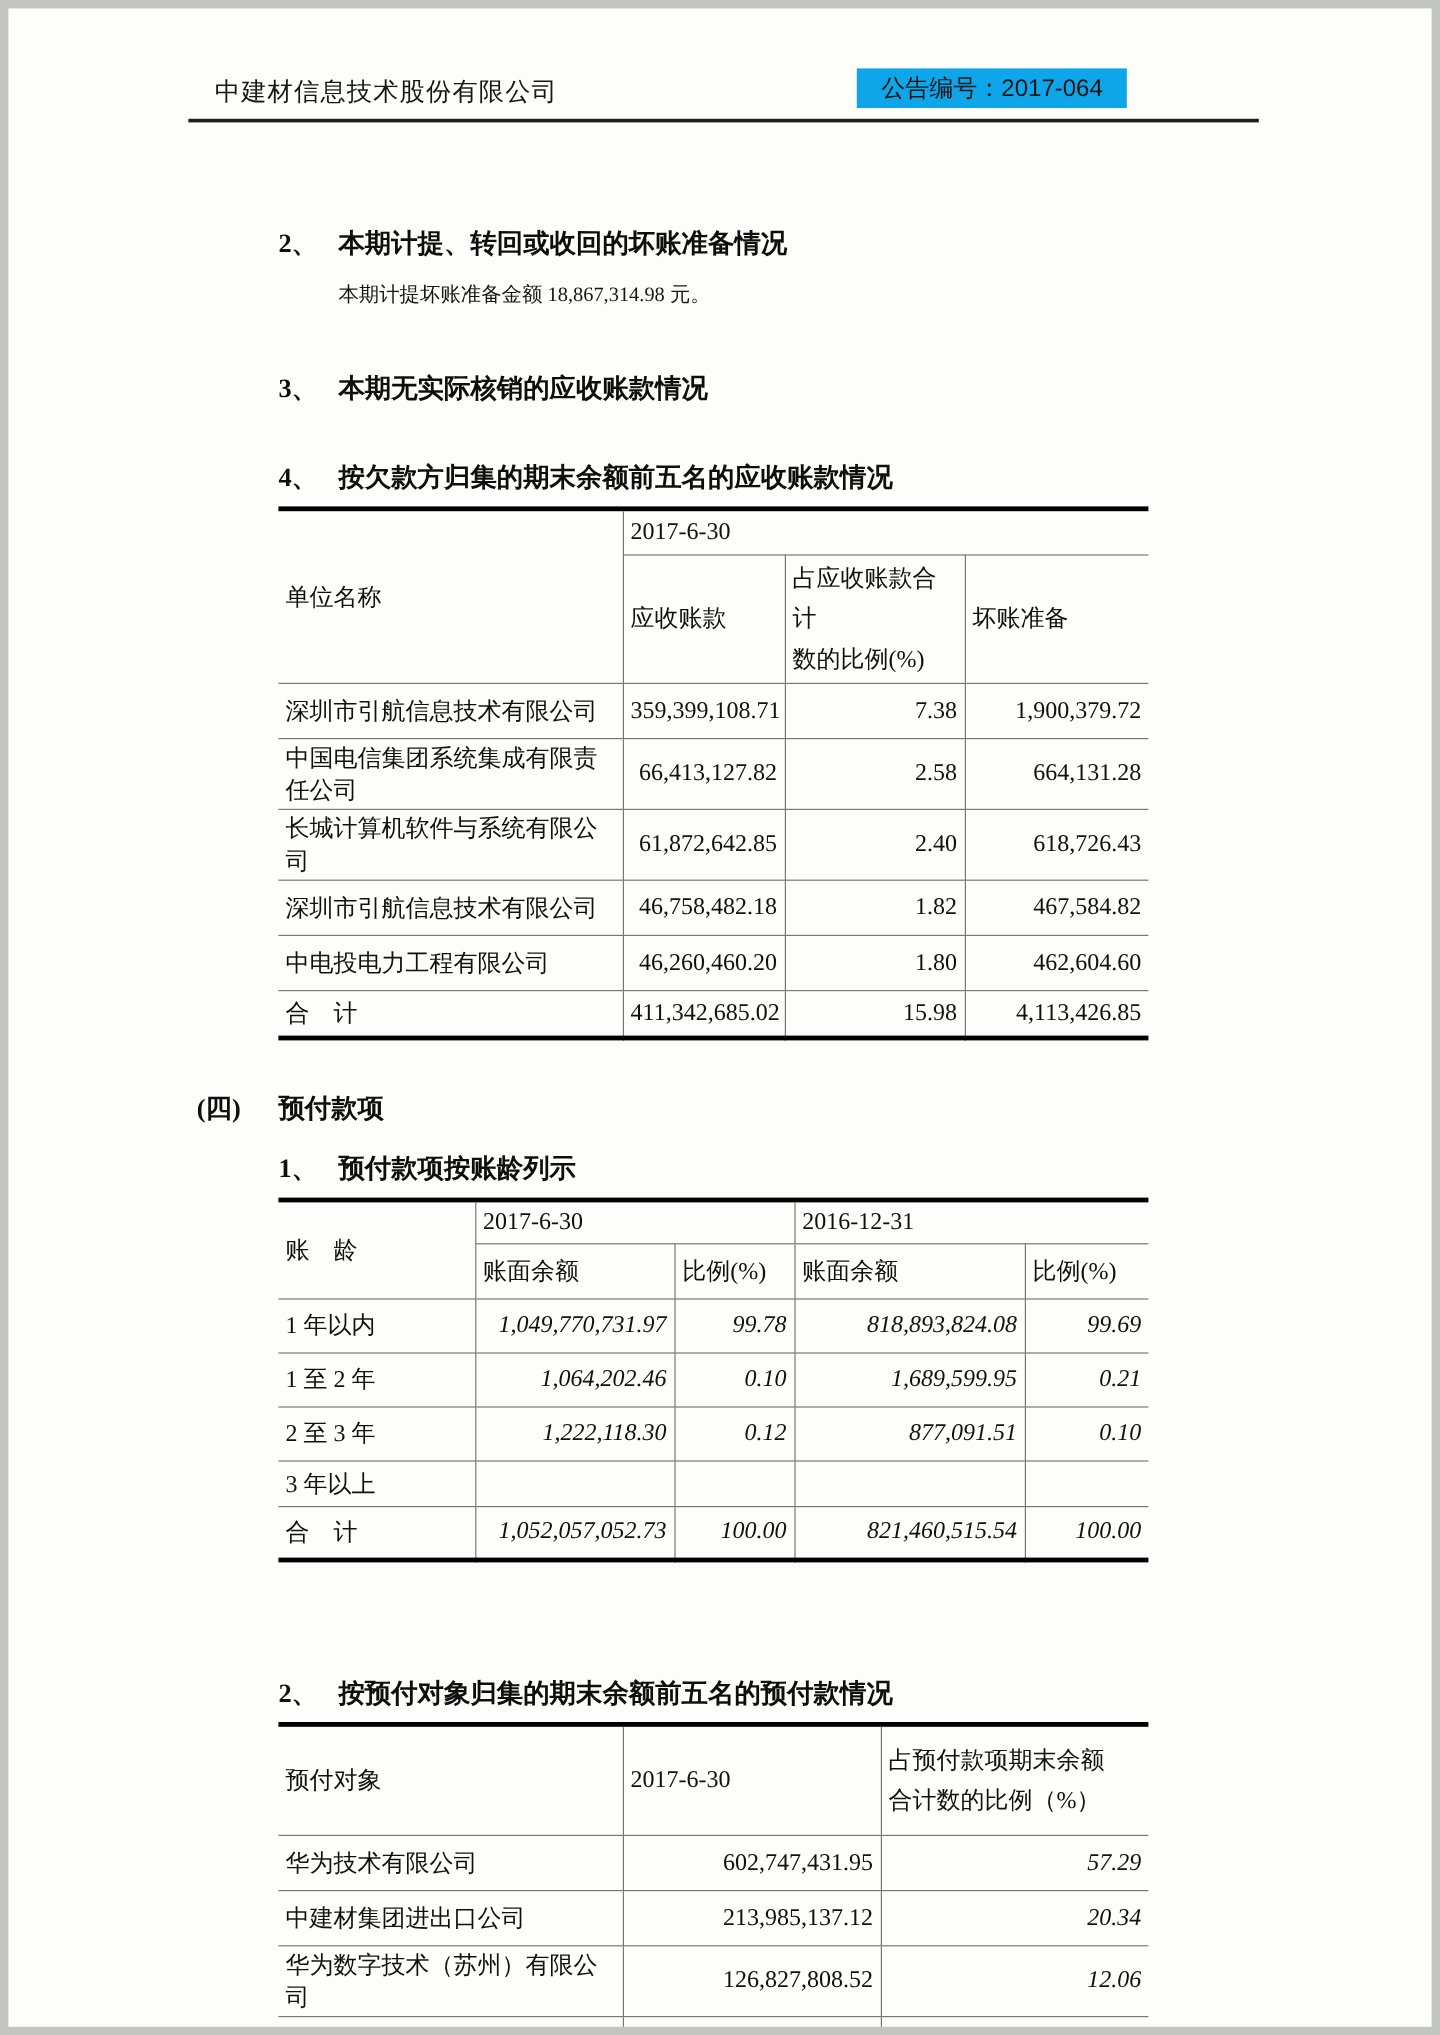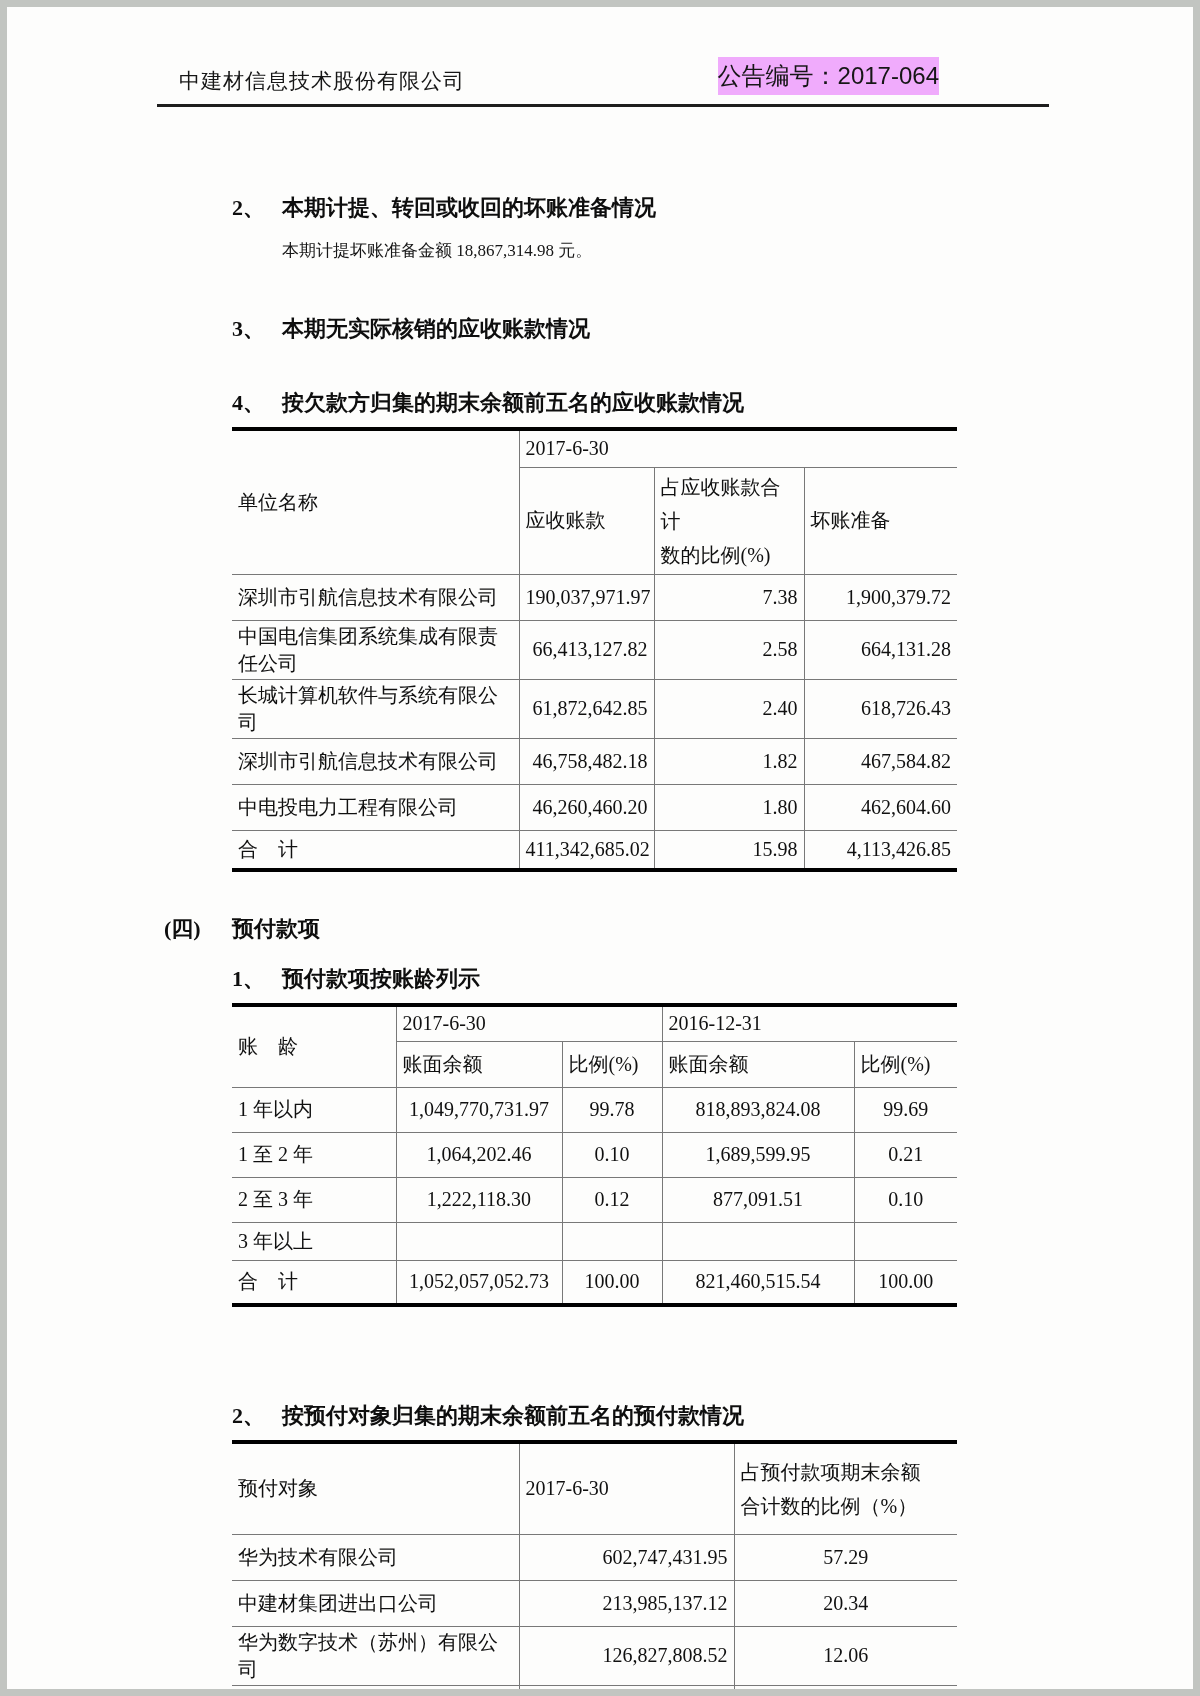--- a/index.html
+++ b/index.html
@@ -5,42 +5,42 @@
   * { margin:0; padding:0; box-sizing:border-box; }
   html,body { width:1200px; }
   body { font-family:"Liberation Serif","DejaVu Serif",serif; }
   .frame { width:1200px; height:1696px; background:#c2c5c1; padding:7px; }
   .page { width:100%; height:100%; background:#fdfdfc; color:#161616; overflow:hidden; position:relative; }
 
   
   .doc-header { display:flex; justify-content:space-between; align-items:flex-end;
                 margin:50px 254px 0 172px; font-size:21px; }
   .company { letter-spacing:1px; }
-  .notice { background:#f0abfc; padding:3px 0; font-family:"Liberation Sans","DejaVu Sans",sans-serif; font-size:24px; }
+  .notice { background:#0ea5e9; padding:3px 20px; font-family:"Liberation Sans","DejaVu Sans",sans-serif; font-size:20px; }
   .header-rule { margin:9px 0 0 150px; width:892px; height:3px; background:#1d1d1d; }
 
   
   .sec { display:flex; margin-left:225px; font-weight:bold; font-size:22px; color:#0e0e0e; }
   .sec .num { width:50px; flex:none; }
   .sec.ruled { width:725px; border-bottom:4px solid #000; padding-bottom:9px; }
   .part { display:flex; margin-left:157px; font-weight:bold; font-size:22px; color:#0e0e0e; }
   .part .num { width:68px; flex:none; }
   .body-text { margin:16px 0 0 275px; font-size:17px; }
 
   
   table.tbl { border-collapse:collapse; table-layout:fixed; width:725px; margin-left:225px;
               font-size:20px; color:#101010; border-bottom:4px solid #000; }
   .tbl td { border:1px solid #787878; vertical-align:middle; padding:2px 6px; overflow:hidden; }
   .tbl tr td:first-child { border-left:none; }
   .tbl tr td:last-child { border-right:none; }
   .tbl tr:first-child td { border-top:none; }
   .c  { }
   .l  { text-align:left; padding-left:12px; }
   .r  { text-align:right; padding-right:10px; }
-  .r2 { text-align:center; padding-right:16px; }
+  .r2 { text-align:right; padding-right:16px;font-style:italic; }
   .r3 { text-align:right; padding-right:45px; }
   .two-line div { line-height:1.7; }
 
   .mt-s2   { margin-top:86px; }
   .mt-s3   { margin-top:52px; }
   .mt-s4   { margin-top:44px; }
   .mt-part { margin-top:42px; }
   .mt-sub1 { margin-top:20px; }
   .mt-sub2 { margin-top:94px; }
 
@@ -101,21 +101,21 @@
     <tr class="hd2">
       <td class="c">应收账款</td>
       <td class="c two-line">
         <div>占应收账款合计</div>
         <div>数的比例(%)</div>
       </td>
       <td class="c">坏账准备</td>
     </tr>
     <tr class="dr">
       <td class="l">深圳市引航信息技术有限公司</td>
-      <td class="r">190,037,971.97</td>
+      <td class="r">359,399,108.71</td>
       <td class="r">7.38</td>
       <td class="r">1,900,379.72</td>
     </tr>
     <tr class="dr">
       <td class="l">中国电信集团系统集成有限责任公司</td>
       <td class="r">66,413,127.82</td>
       <td class="r">2.58</td>
       <td class="r">664,131.28</td>
     </tr>
     <tr class="dr">

